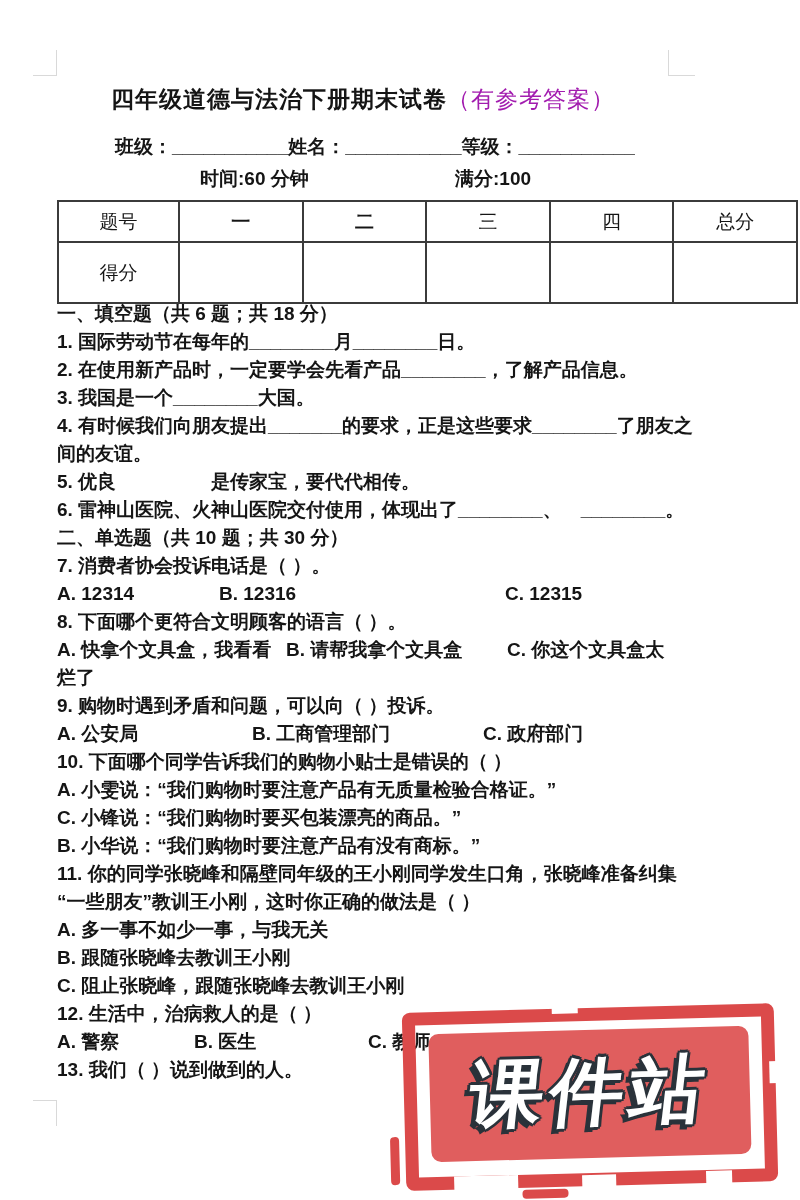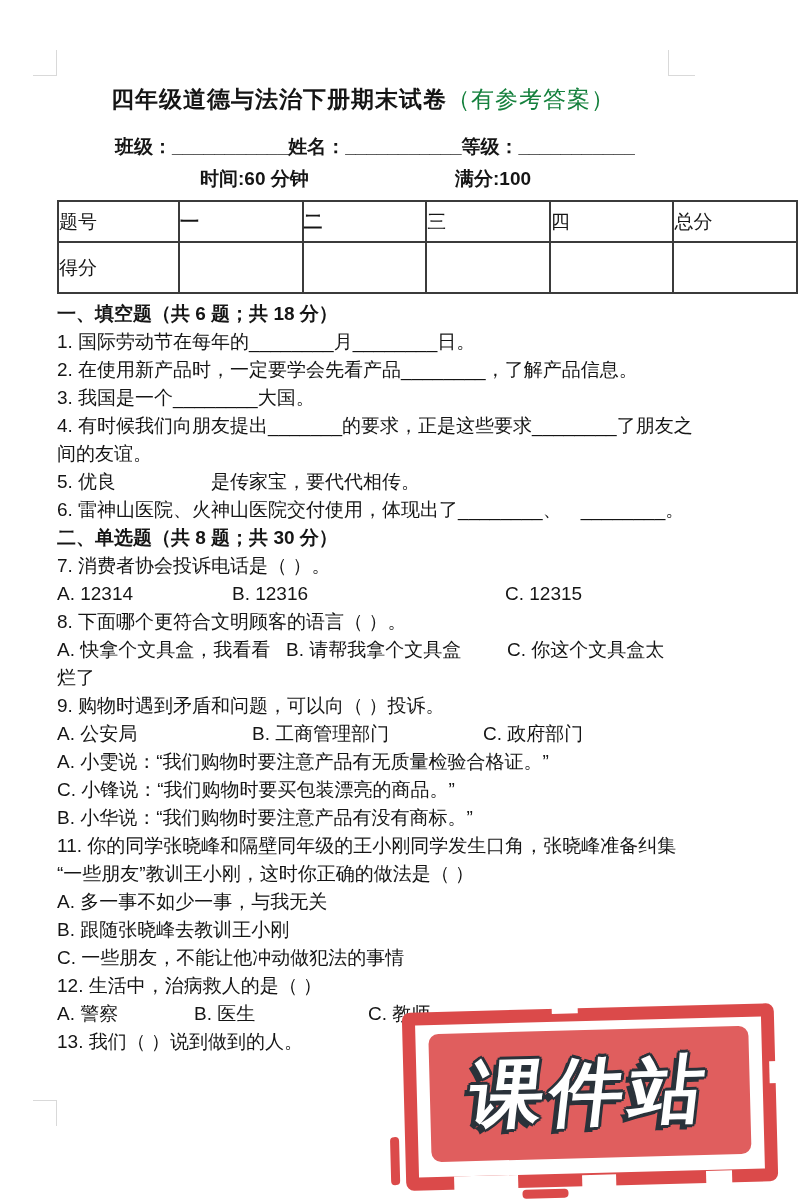--- a/index.html
+++ b/index.html
@@ -20,30 +20,30 @@
   .title-note { font-weight:400; }
 
   .info-line { position:absolute; left:115px; top:134px; font-size:19px; font-weight:600; white-space:pre; }
   .time-line { position:absolute; left:0; top:166px; width:768px; height:24px; font-size:19px; font-weight:600; }
   .time-line .t1 { position:absolute; left:200px; white-space:pre; }
   .time-line .t2 { position:absolute; left:455px; white-space:pre; }
 
   
   .score-table { position:absolute; left:57px; top:200px; width:741px; height:92px;
                  border-collapse:collapse; table-layout:fixed; }
-  .score-table td { border:2px solid #3b3b3b; text-align:left; vertical-align:middle;
+  .score-table td { border:2px solid #3b3b3b; text-align:center; vertical-align:middle;
                     font-size:19px; font-weight:500; }
   .score-table col.c0 { width:121px; }
   .score-table tr.r0 td { height:41px; }
-  .score-table tr.r1 td { height:51px; }
+  .score-table tr.r1 td { height:61px; }
   .score-table td.b { font-weight:800; }
 
   
   #body-lines { position:absolute; left:57px; top:300px; width:710px; }
-  .bline { position:relative; height:28px; line-height:28px; font-size:19px; font-weight:400;
+  .bline { position:relative; height:28px; line-height:28px; font-size:19px; font-weight:700;
            white-space:pre; }
   .bline.bold { font-weight:800; }
   .bline .opt { position:absolute; top:0; white-space:pre; }
 
   
   .stamp { position:absolute; left:404px; top:1008px; width:372px; height:178px;
            transform:rotate(-1.5deg); z-index:5; }
   .stamp-frame { position:absolute; left:0; top:0; right:0; bottom:0;
                  border:13px solid #db4a4a; border-radius:8px; }
   .stamp-inner { position:absolute; left:26px; top:22px; right:26px; bottom:28px;
@@ -66,21 +66,21 @@
   .f2 { left:116px; bottom:-11px; width:46px; height:9px; border-radius:4px; }
 </style>
 </head>
 <body>
 
 <div class="cropmark cm-tl"></div>
 <div class="cropmark cm-tr"></div>
 <div class="cropmark cm-bl"></div>
 <div class="cropmark cm-br"></div>
 
-<div class="title-line"><span>四年级道德与法治下册期末试卷</span><span class="title-note" id="answer-note" style="color: #15803d;">（有参考答案）</span></div>
+<div class="title-line"><span>四年级道德与法治下册期末试卷</span><span class="title-note" id="answer-note" style="color: #a21caf;">（有参考答案）</span></div>
 
 <div class="info-line">班级：___________姓名：___________等级：___________</div>
 
 <div class="time-line">
   <span class="t1">时间:60 分钟</span>
   <span class="t2">满分:100</span>
 </div>
 
 <table class="score-table">
   <colgroup>
@@ -113,36 +113,37 @@
 
 <div id="body-lines">
     <div class="bline bold">一、填空题（共 6 题；共 18 分）</div>
     <div class="bline">1. 国际劳动节在每年的________月________日。</div>
     <div class="bline">2. 在使用新产品时，一定要学会先看产品________，了解产品信息。</div>
     <div class="bline">3. 我国是一个________大国。</div>
     <div class="bline">4. 有时候我们向朋友提出_______的要求，正是这些要求________了朋友之</div>
     <div class="bline">间的友谊。</div>
     <div class="bline">5. 优良　　　　　是传家宝，要代代相传。</div>
     <div class="bline">6. 雷神山医院、火神山医院交付使用，体现出了________、　________。</div>
-    <div class="bline bold">二、单选题（共 8 题；共 30 分）</div>
+    <div class="bline bold">二、单选题（共 10 题；共 30 分）</div>
     <div class="bline">7. 消费者协会投诉电话是（ ）。</div>
-    <div class="bline"><span class="opt" style="left: 0px;">A. 12314</span><span class="opt" style="left: 175px;">B. 12316</span><span class="opt" style="left: 448px;">C. 12315</span></div>
+    <div class="bline"><span class="opt" style="left: 0px;">A. 12314</span><span class="opt" style="left: 162px;">B. 12316</span><span class="opt" style="left: 448px;">C. 12315</span></div>
     <div class="bline">8. 下面哪个更符合文明顾客的语言（ ）。</div>
     <div class="bline"><span class="opt" style="left: 0px;">A. 快拿个文具盒，我看看</span><span class="opt" style="left: 450px;">C. 你这个文具盒太</span><span class="opt" style="left: 229px;">B. 请帮我拿个文具盒</span></div>
     <div class="bline">烂了</div>
     <div class="bline">9. 购物时遇到矛盾和问题，可以向（ ）投诉。</div>
     <div class="bline"><span class="opt" style="left: 0px;">A. 公安局</span><span class="opt" style="left: 195px;">B. 工商管理部门</span><span class="opt" style="left: 426px;">C. 政府部门</span></div>
+    <div class="bline">10. 下面哪个同学告诉我们的购物小贴士是错误的（ ）</div>
     <div class="bline">A. 小雯说：“我们购物时要注意产品有无质量检验合格证。”</div>
     <div class="bline">C. 小锋说：“我们购物时要买包装漂亮的商品。”</div>
     <div class="bline">B. 小华说：“我们购物时要注意产品有没有商标。”</div>
     <div class="bline">11. 你的同学张晓峰和隔壁同年级的王小刚同学发生口角，张晓峰准备纠集</div>
     <div class="bline">“一些朋友”教训王小刚，这时你正确的做法是（ ）</div>
     <div class="bline">A. 多一事不如少一事，与我无关</div>
     <div class="bline">B. 跟随张晓峰去教训王小刚</div>
-    <div class="bline">C. 一些朋友，不能让他冲动做犯法的事情</div>
+    <div class="bline">C. 阻止张晓峰，跟随张晓峰去教训王小刚</div>
     <div class="bline">12. 生活中，治病救人的是（ ）</div>
     <div class="bline"><span class="opt" style="left: 0px;">A. 警察</span><span class="opt" style="left: 137px;">B. 医生</span><span class="opt" style="left: 311px;">C. 教师</span></div>
     <div class="bline">13. 我们（ ）说到做到的人。</div>
   </div>
 
 <div class="stamp">
   <div class="stamp-frame"></div>
   <div class="stamp-inner"></div>
   <div class="stamp-text">课件站</div>
   <div class="notch n1"></div>

